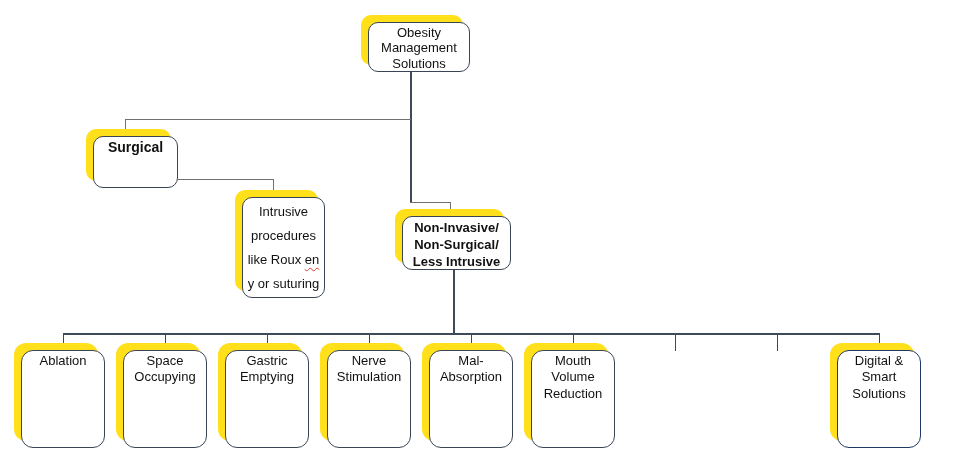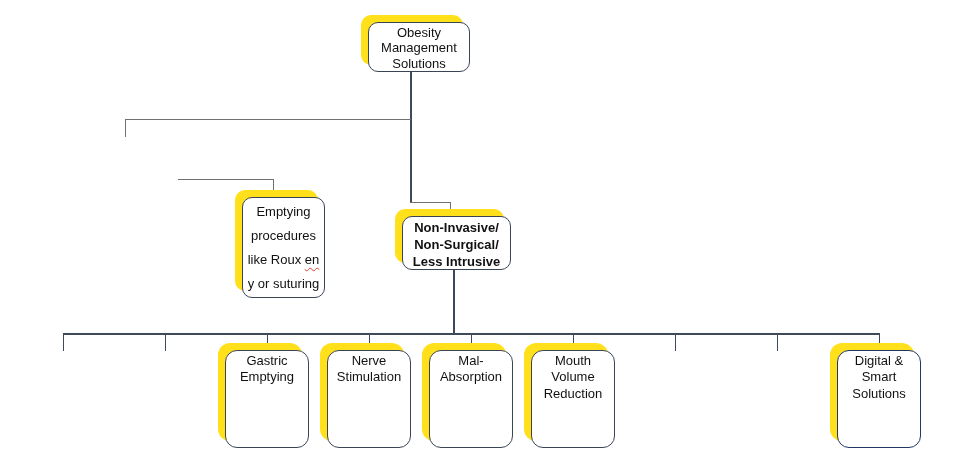--- a/index.html
+++ b/index.html
@@ -72,34 +72,43 @@
   <div class="conn tick" style="left:471px"></div>
   <div class="conn tick" style="left:573px"></div>
   <div class="conn tick" style="left:675px"></div>
   <div class="conn tick" style="left:777px"></div>
   <div class="conn tick" style="left:879px"></div>
 
   <div class="node" id="node-root">
     <span class="lbl">Obesity Management Solutions</span>
   </div>
 
+  <div class="node bold" id="node-surgical">
+    <span class="lbl">Surgical</span>
+  </div>
 
   <div class="node" id="node-bariatric">
-    <div class="lbl">Emptying</div>
+    <div class="lbl">Intrusive</div>
     <div class="lbl">procedures</div>
     <div class="lbl"><span>like Roux </span><span class="squiggle">en</span></div>
     <div class="lbl">y or suturing</div>
   </div>
 
   <div class="node bold" id="node-noninvasive">
     <div class="lbl">Non-Invasive/</div>
     <div class="lbl">Non-Surgical/</div>
     <div class="lbl">Less Intrusive</div>
   </div>
 
+  <div class="node child" id="child-0" style="left:21px">
+    <span class="lbl">Ablation</span>
+  </div>
+  <div class="node child" id="child-1" style="left:123px">
+    <span class="lbl">Space Occupying</span>
+  </div>
   <div class="node child" id="child-2" style="left:225px">
     <span class="lbl">Gastric Emptying</span>
   </div>
   <div class="node child" id="child-3" style="left:327px">
     <span class="lbl">Nerve Stimulation</span>
   </div>
   <div class="node child" id="child-4" style="left:429px">
     <span class="lbl">Mal-Absorption</span>
   </div>
   <div class="node child" id="child-5" style="left:531px">

